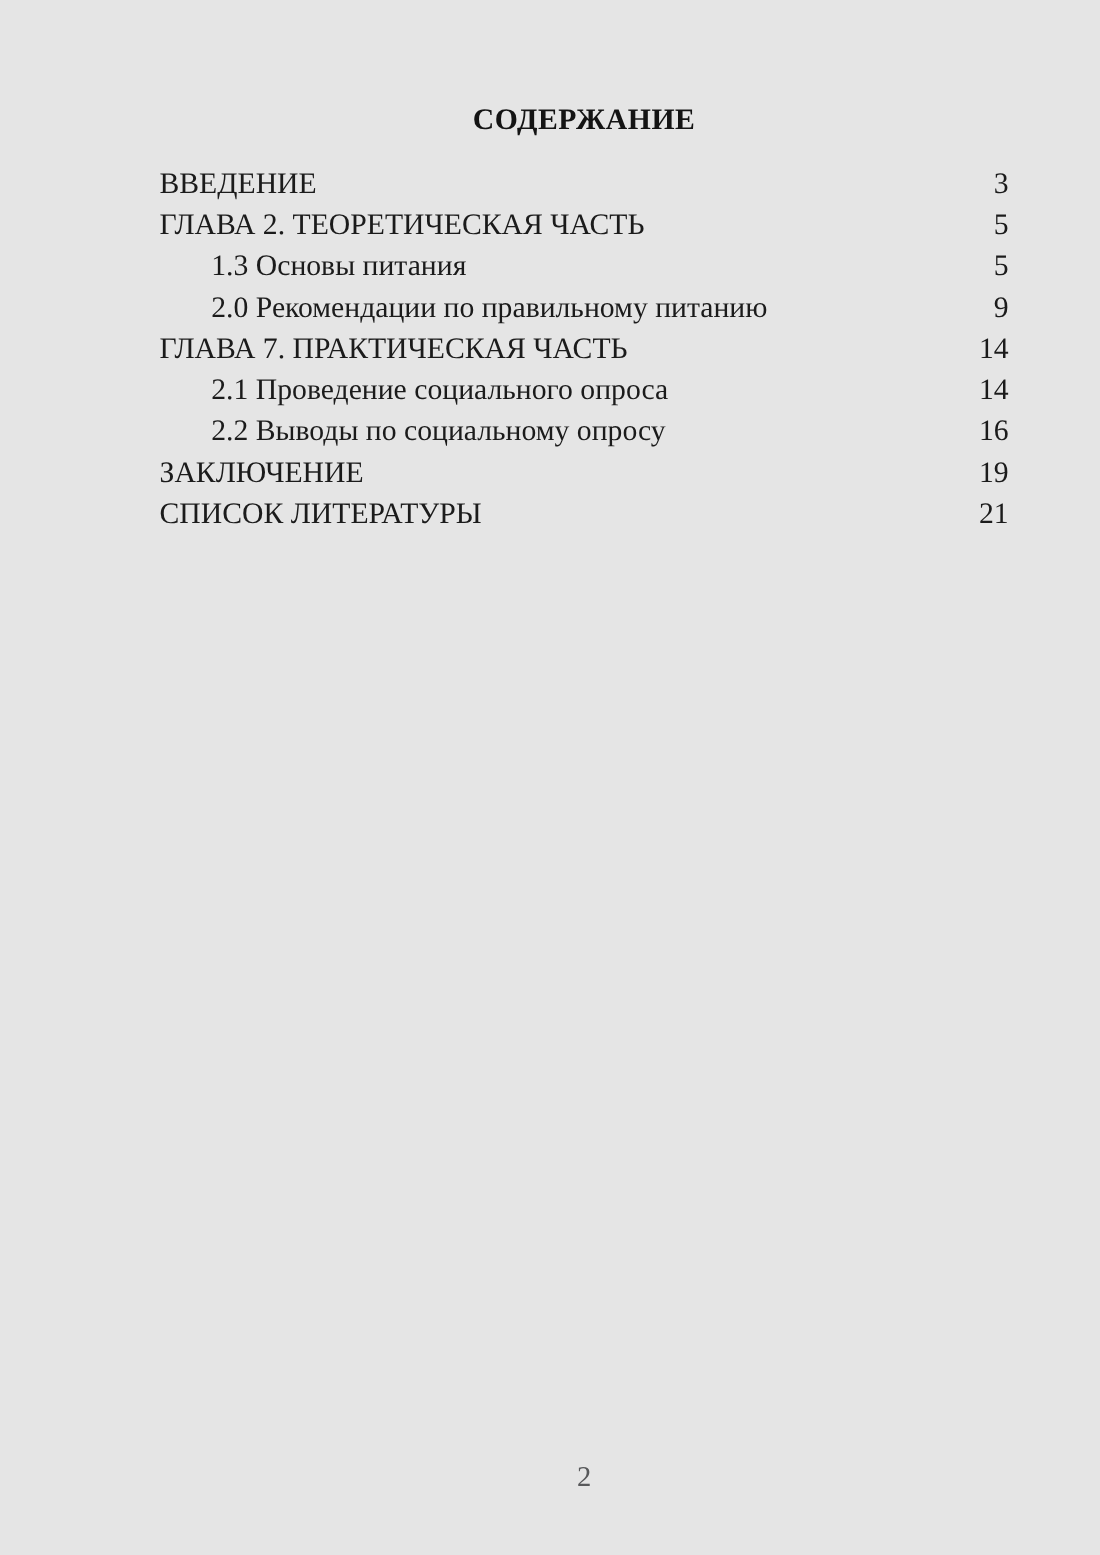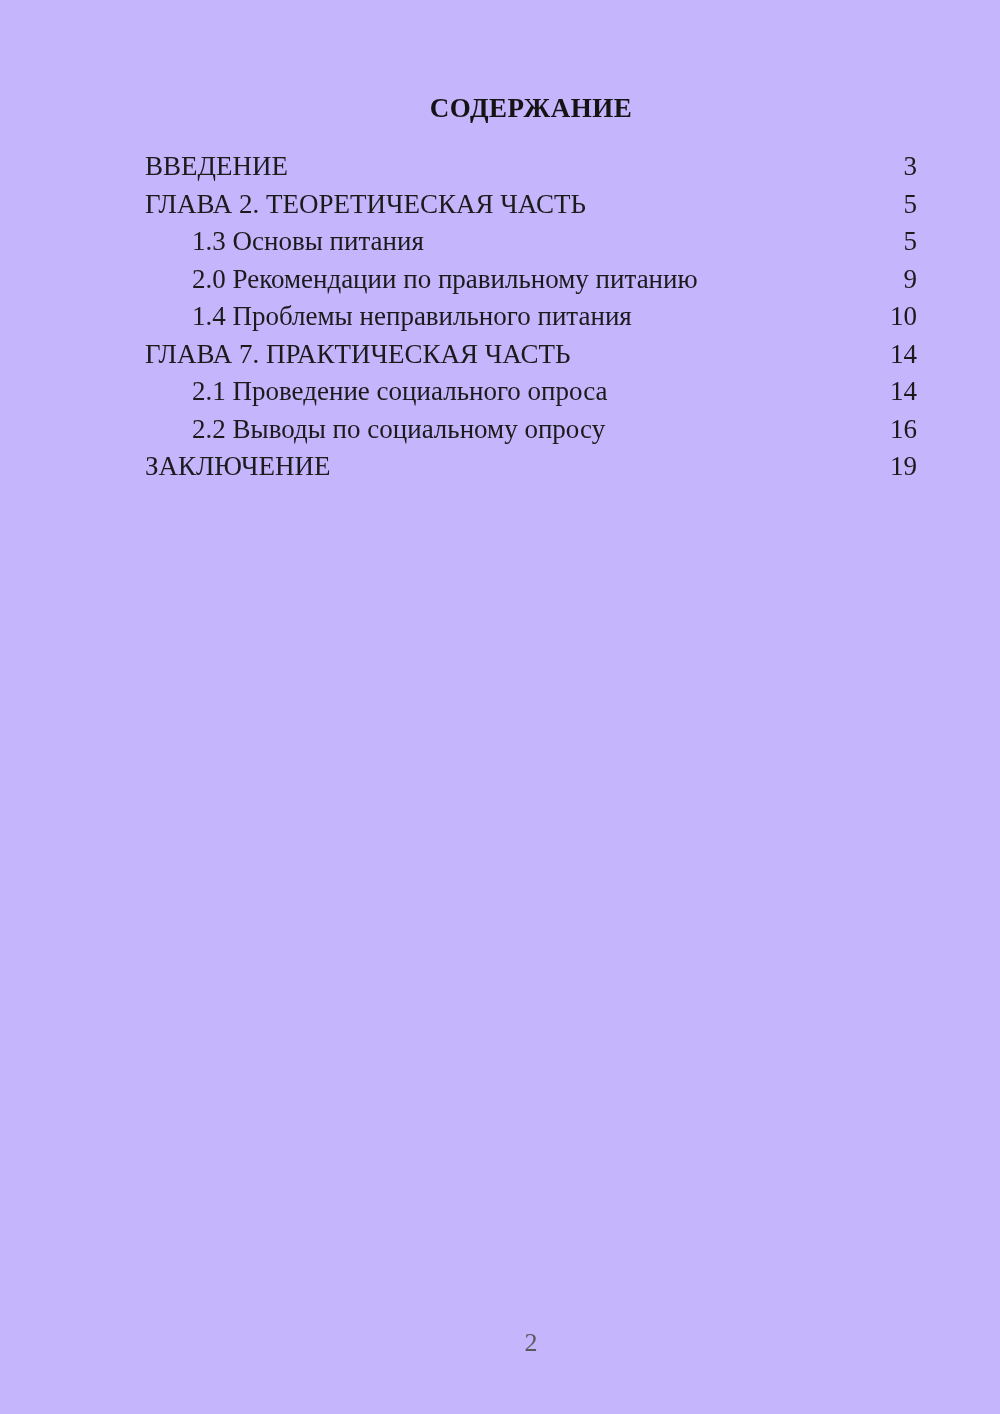--- a/index.html
+++ b/index.html
@@ -4,21 +4,21 @@
 <style>
   html, body {
     margin: 0;
     padding: 0;
     background: #ffffff;
   }
   .page {
     position: relative;
     width: 1000px;
     height: 1414px;
-    background: #c4b5fd;
+    background: #e5e5e5;
     overflow: hidden;
     font-family: "Liberation Serif", "DejaVu Serif", serif;
   }
   .content {
     position: absolute;
     left: 145px;
     right: 83px;
     top: 92px;
   }
   .doc-title {
@@ -83,39 +83,39 @@
         <span class="toc-page">5</span>
       </div>
         <div class="toc-row indent">
         <span class="toc-label">1.3 Основы питания</span>
         <span class="toc-page">5</span>
       </div>
         <div class="toc-row indent">
         <span class="toc-label">2.0 Рекомендации по правильному питанию</span>
         <span class="toc-page">9</span>
       </div>
-        <div class="toc-row indent">
-        <span class="toc-label">1.4 Проблемы неправильного питания</span>
-        <span class="toc-page">10</span>
-      </div>
         <div class="toc-row">
         <span class="toc-label">ГЛАВА 7. ПРАКТИЧЕСКАЯ ЧАСТЬ</span>
         <span class="toc-page">14</span>
       </div>
         <div class="toc-row indent">
         <span class="toc-label">2.1 Проведение социального опроса</span>
         <span class="toc-page">14</span>
       </div>
         <div class="toc-row indent">
         <span class="toc-label">2.2 Выводы по социальному опросу</span>
         <span class="toc-page">16</span>
       </div>
         <div class="toc-row">
         <span class="toc-label">ЗАКЛЮЧЕНИЕ</span>
         <span class="toc-page">19</span>
       </div>
+        <div class="toc-row">
+        <span class="toc-label">СПИСОК ЛИТЕРАТУРЫ</span>
+        <span class="toc-page">21</span>
+      </div>
       </div>
 
   </div>
 
   <div class="footer-pageno">2</div>
 
 </div>
 
 </body></html>

